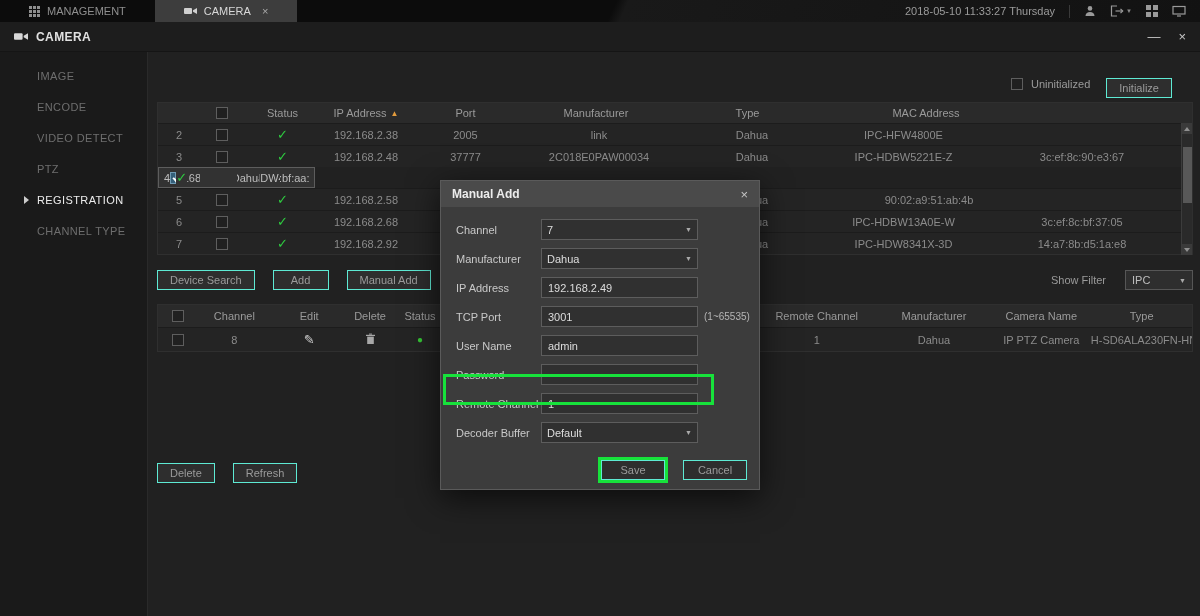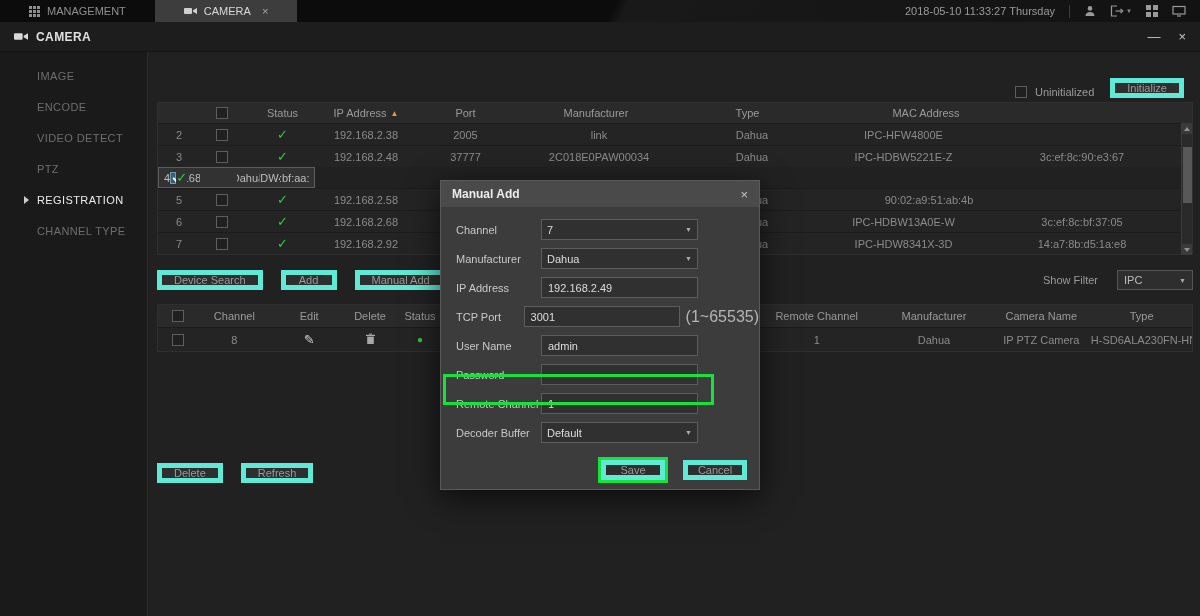--- a/index.html
+++ b/index.html
@@ -33,24 +33,24 @@
     background:#1a1a1a; border-right:1px solid #2a2a2a; padding-top:8px; }
   .side-item { height:31px; display:flex; align-items:center; padding-left:37px;
     color:#6e6e6e; letter-spacing:.4px; position:relative; cursor:default; }
   .side-item.active { color:#ececec; }
   .side-item .arrow { position:absolute; left:24px; width:0; height:0;
     border-left:5px solid #cccccc; border-top:4px solid transparent; border-bottom:4px solid transparent; }
 
   
   .main { position:absolute; left:149px; top:52px; width:1051px; height:564px; background:#212121; }
 
-  .init-row { position:absolute; top:26px; right:16px; display:flex; align-items:flex-end; gap:8px; }
+  .init-row { position:absolute; top:26px; right:28px; display:flex; align-items:flex-start; gap:8px; }
   .init-row .lbl { color:#9a9a9a; margin-right:8px; }
 
-  .btn { height:20px; padding:0 12px; min-width:56px; background:#2e2e2e; border:5px solid #5eead4;
+  .btn { height:20px; padding:0 12px; min-width:56px; background:#2e2e2e; border:1px solid #5eead4;
     color:#9b9b9b; font-size:11px; display:inline-flex; align-items:center; justify-content:center;
     font-family:inherit; cursor:default; }
 
   .cb { width:12px; height:12px; border:1px solid #5e5e5e; background:#202020; display:inline-block; position:relative; }
   .cb.checked { background:#35607a; border-color:#6f9ab3; }
   .cb.checked::after { content:""; position:absolute; left:2px; top:2px; width:6px; height:3px;
     border-left:2px solid #fff; border-bottom:2px solid #fff; transform:rotate(-45deg); }
 
   
   .device-table { position:absolute; top:50px; left:8px; width:1036px; border:1px solid #2f2f2f; }
@@ -72,21 +72,21 @@
   .vs-thumb { position:absolute; left:1px; top:24px; width:9px; height:56px; background:#585858; }
 
   
   .action-row { position:absolute; top:218px; left:8px; width:1036px; display:flex; align-items:center; }
   .action-row .grp { display:flex; gap:18px; }
   .show-filter { margin-left:auto; display:flex; align-items:center; gap:19px; color:#9a9a9a; }
 
   .sel-box { height:20px; background:#2e2e2e; border:1px solid #565656; color:#bdbdbd;
     display:flex; align-items:center; justify-content:space-between; padding:0 6px; }
   .sel-box .arr { font-size:7px; color:#aaa; margin-left:6px; }
-  .ssel { width:76px; }
+  .ssel { width:68px; }
 
   
   .added-table { position:absolute; top:252px; left:8px; width:1036px; border:1px solid #2f2f2f; }
   .at-head, .at-row { display:flex; align-items:center; }
   .at-head { height:22px; background:#2a2a2a; color:#9a9a9a; }
   .at-row { height:24px; background:#242424; border-top:1px solid #1c1c1c; color:#8b8b8b; }
   .ac { text-align:center; overflow:hidden; white-space:nowrap; display:flex; align-items:center; justify-content:center; height:100%; }
   .ac0{width:40px}.ac1{width:73px}.ac2{width:77px}.ac3{width:45px}.ac4{width:55px}.ac5{width:170px}
   .ac6{width:140px}.ac7{width:120px}.ac8{width:115px}.ac9{width:100px}.ac10{width:101px}
   .pencil { color:#d0d0d0; font-size:13px; }
@@ -101,21 +101,21 @@
   .m-title { color:#ececec; font-weight:bold; font-size:12px; }
   .m-close { margin-left:auto; color:#c5c5c5; font-size:13px; cursor:default; }
   .m-body { padding-top:8px; position:relative; }
   .m-row { height:29px; display:flex; align-items:center; padding-left:15px; }
   .m-label { width:85px; color:#c9c9c9; }
   .ctl { width:157px; height:21px; background:#303030; border:1px solid #5d5d5d; color:#dddddd;
     font-size:11px; padding:0 6px; font-family:inherit; }
   .sel { width:157px; height:21px; background:#303030; border:1px solid #5d5d5d; color:#dddddd;
     display:flex; align-items:center; justify-content:space-between; padding:0 5px; }
   .sel .arr { font-size:7px; color:#aaa; }
-  .m-hint { margin-left:6px; color:#b5b5b5; font-size:16px; }
+  .m-hint { margin-left:6px; color:#b5b5b5; font-size:10px; }
   .m-foot { display:flex; gap:18px; padding:13px 0 0 160px; }
   .m-btn { width:64px; min-width:64px; }
   .m-btn.save { outline:3px solid #17e23b; }
   .anno-pass { position:absolute; left:2px; top:167px; width:271px; height:31px;
     border:3px solid #17e23b; pointer-events:none; z-index:12; }
 </style>
 </head>
 <body>
 
 <div class="app">

